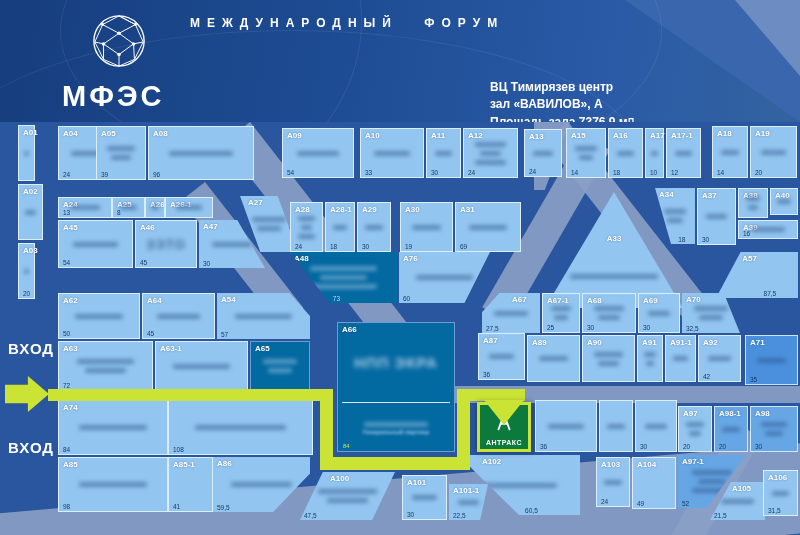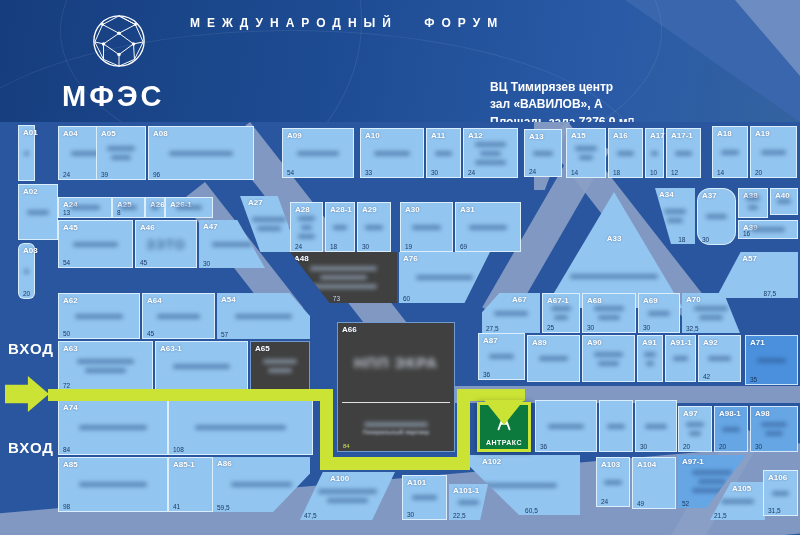--- a/index.html
+++ b/index.html
@@ -24,21 +24,21 @@
          font-weight:bold;letter-spacing:1px;white-space:nowrap;}
   #venue{position:absolute;left:490px;top:79px;color:#fff;font-size:12px;
          font-weight:bold;line-height:1.45;z-index:12;}
 
   
   .cor{position:absolute;background:rgba(139,160,198,.9);z-index:1;transform-origin:0 0;}
 
   
   .booth{position:absolute;box-sizing:border-box;background:#92c5ef;
          border:1px solid rgba(238,247,255,.8);z-index:3;}
-  .booth.dark{background:#404040;border-color:#6f9bd0;}
+  .booth.dark{background:#0369a1;border-color:#6f9bd0;}
   .booth.mid{background:#66a6e5;}
   .booth.bright{background:#4a90dc;}
   .blabel{position:absolute;top:2px;left:4px;font-size:8px;font-weight:bold;
           color:#fff;white-space:nowrap;text-shadow:0 0 2px rgba(10,40,90,.45);}
   .bnum{position:absolute;bottom:1px;left:4px;font-size:6.5px;color:#17365f;}
   .dark .bnum{color:#c2d6f0;}
   .bmid{position:absolute;left:0;top:0;right:0;bottom:0;display:flex;
         flex-direction:column;justify-content:center;align-items:center;padding:0 3px;}
   .bl{height:5px;border-radius:2px;background:#2a4f86;opacity:.5;
       filter:blur(2px);margin:2px 0;}
@@ -84,27 +84,27 @@
   <div class="cor" style="left:762px;top:438px;width:130px;height:30px;transform:rotate(120deg);"></div>
   <div class="cor" style="left:-20px;top:515px;width:860px;height:90px;transform:rotate(-5deg);"></div>
 
   <div id="map">
       <div class="booth light" style="left: 18px; top: 125px; width: 17px; height: 56px;">
         <span class="blabel">A01</span>
         <div class="bmid">
           <div class="bl" style="width: 66%;"></div>
         </div>
       </div>
-      <div class="booth light" style="left: 18px; top: 184px; width: 40px; height: 56px;">
+      <div class="booth light" style="left: 18px; top: 184px; width: 25px; height: 56px;">
         <span class="blabel">A02</span>
         <div class="bmid">
           <div class="bl" style="width: 66%;"></div>
         </div>
       </div>
-      <div class="booth light" style="left: 18px; top: 243px; width: 17px; height: 56px; border-radius: 6px;">
+      <div class="booth light" style="left: 18px; top: 243px; width: 17px; height: 56px;">
         <span class="blabel">A03</span>
         <div class="bmid">
           <div class="bl" style="width: 66%;"></div>
         </div>
         <span class="bnum">20</span>
       </div>
       <div class="booth light" style="left: 58px; top: 126px; width: 60px; height: 54px;">
         <span class="blabel">A04</span>
         <div class="bmid">
           <div class="bl" style="width: 66%;"></div>
@@ -305,21 +305,21 @@
         </div>
       </div>
       <div class="booth light" style="left: 655px; top: 188px; width: 40px; height: 56px; clip-path: polygon(0px 0px, 100% 0px, 100% 100%, 40% 100%); border: none;">
         <span class="blabel">A34</span>
         <div class="bmid">
           <div class="bl" style="width: 66%;"></div>
           <div class="bl" style="width: 46%;"></div>
         </div>
         <span class="bnum" style="left: 58%;">18</span>
       </div>
-      <div class="booth light" style="left: 697px; top: 188px; width: 39px; height: 57px; border-radius: 13px;">
+      <div class="booth light" style="left: 697px; top: 188px; width: 39px; height: 57px;">
         <span class="blabel">A37</span>
         <div class="bmid">
           <div class="bl" style="width: 66%;"></div>
         </div>
         <span class="bnum">30</span>
       </div>
       <div class="booth light" style="left: 738px; top: 188px; width: 30px; height: 30px;">
         <span class="blabel">A38</span>
         <div class="bmid">
           <div class="bl" style="width: 66%;"></div>

